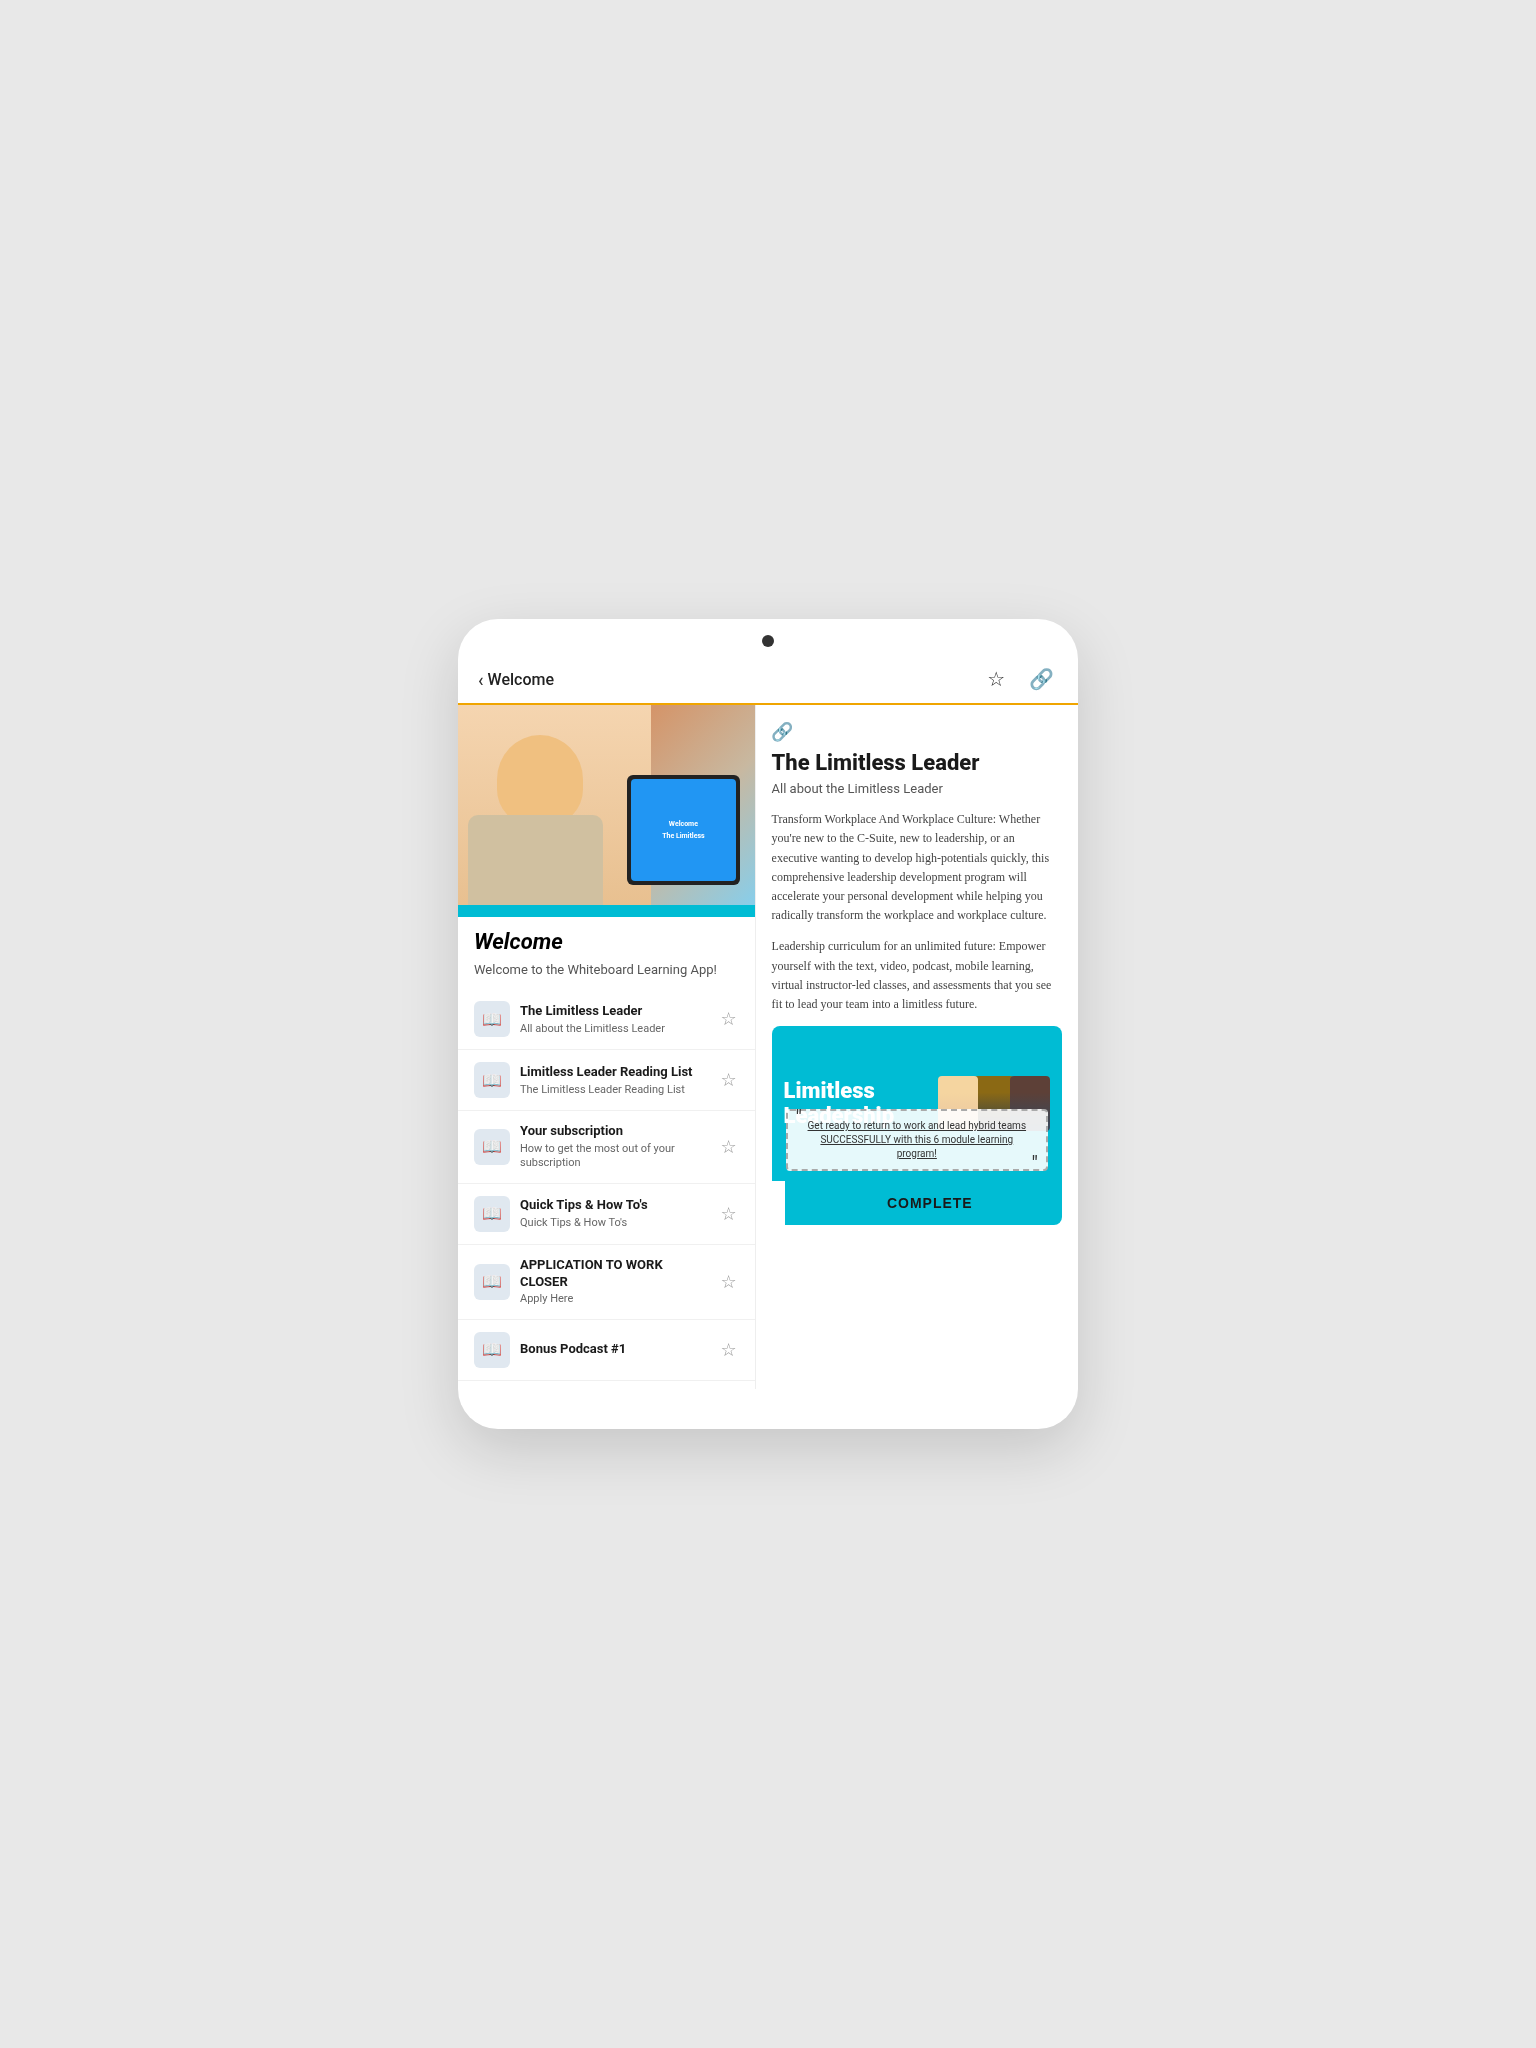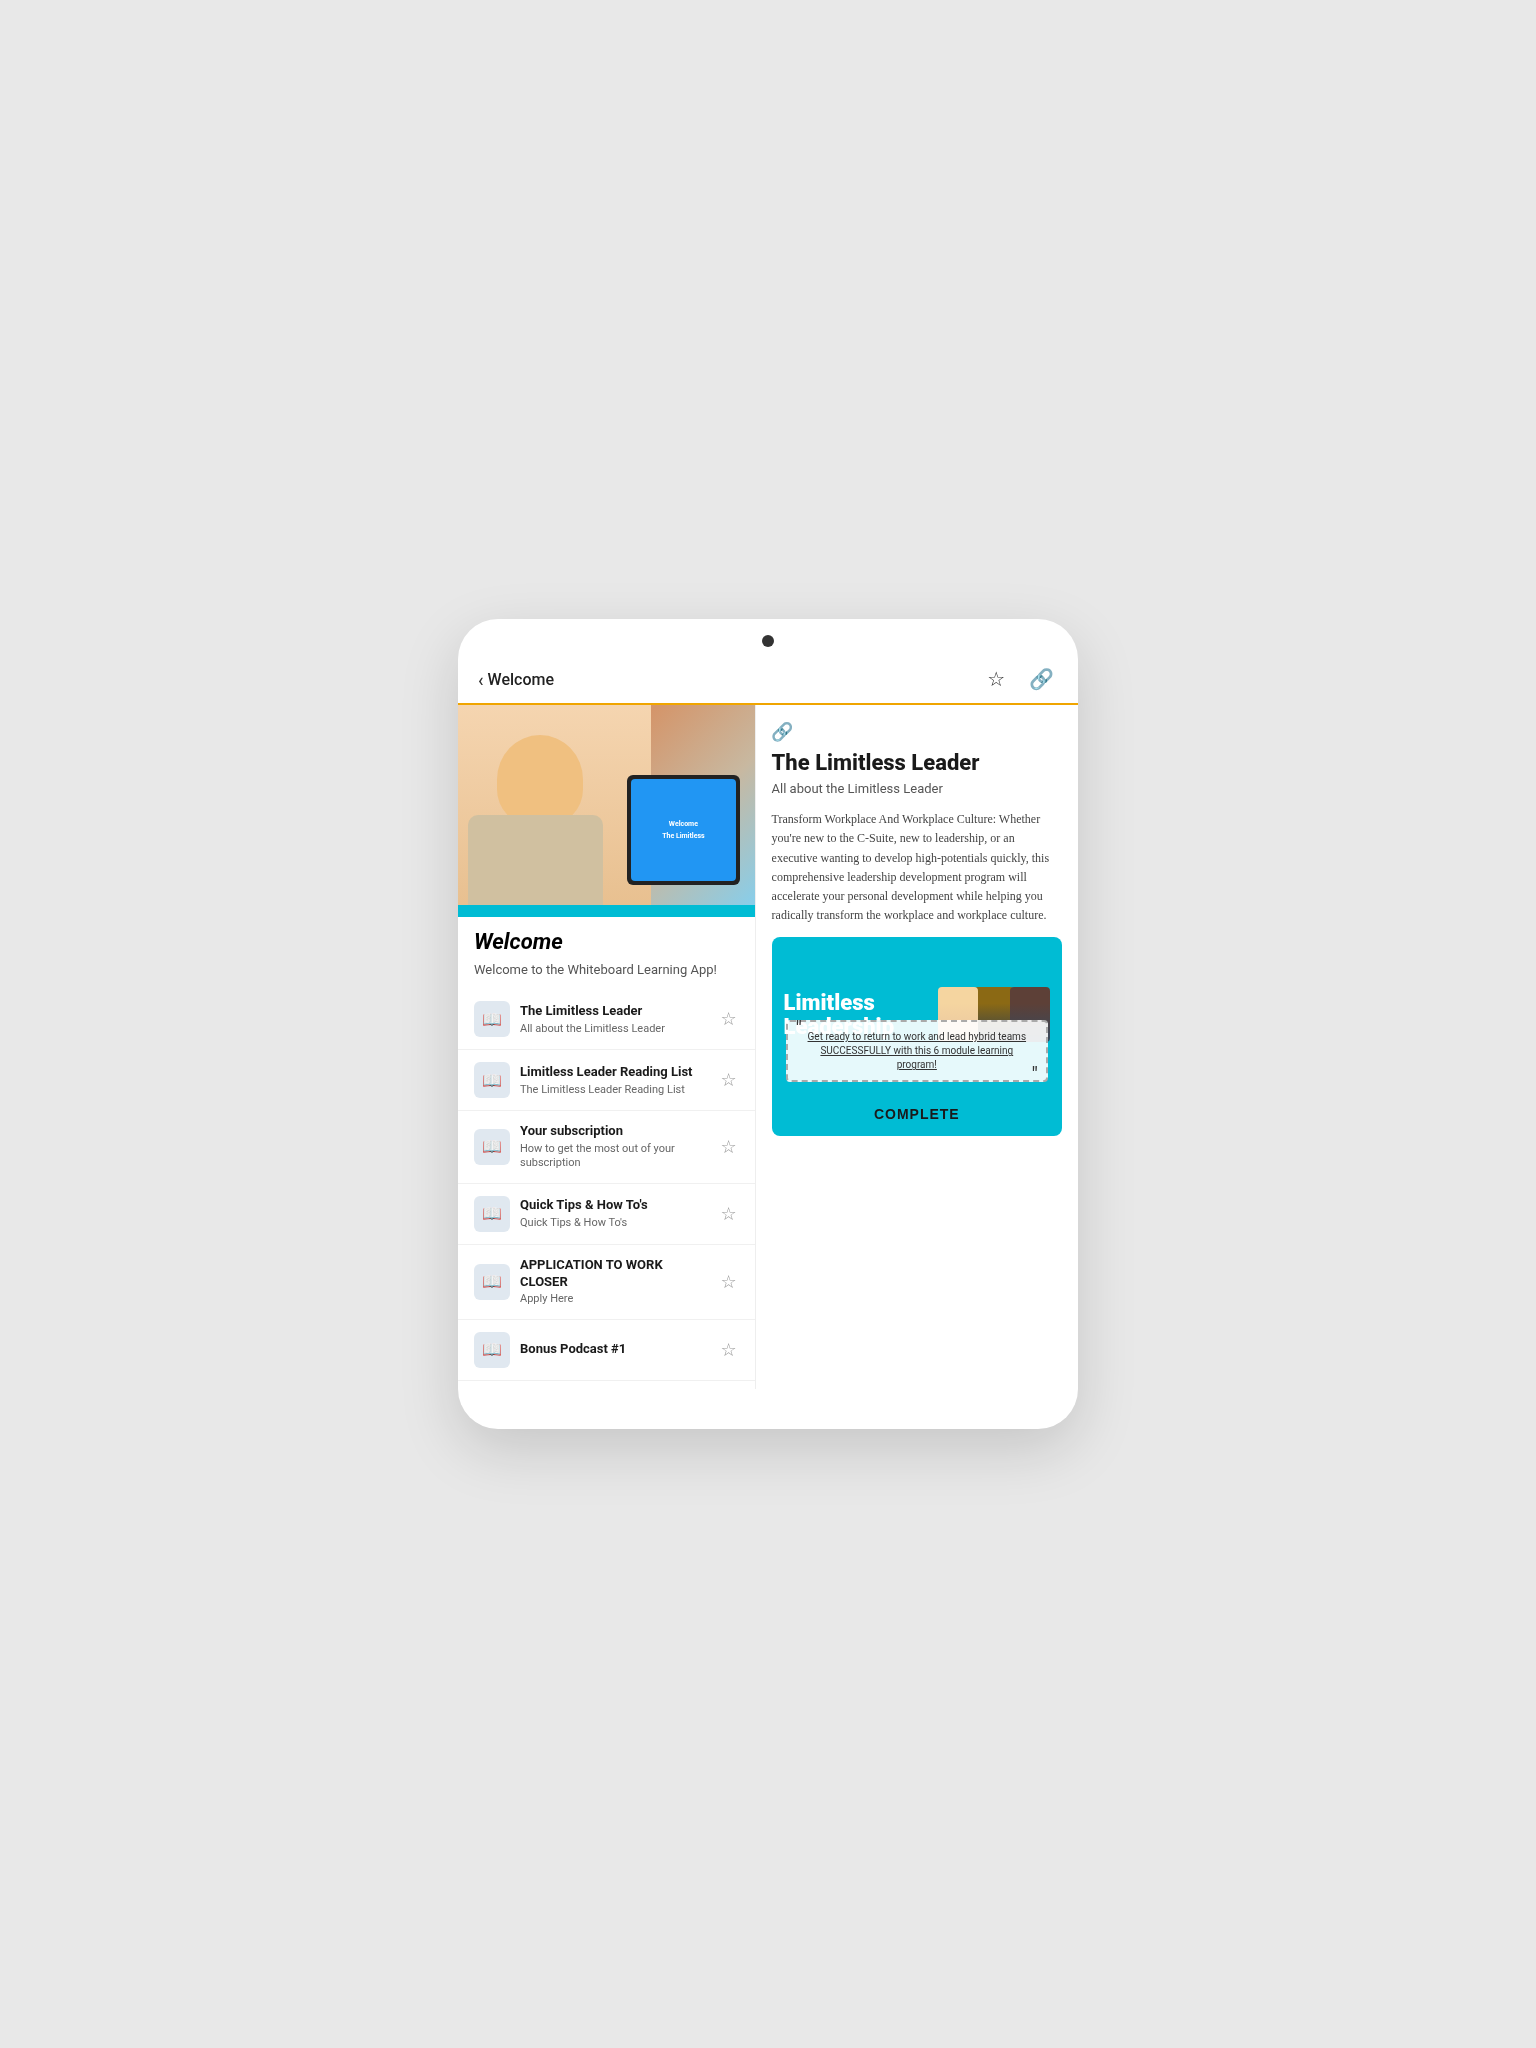--- a/index.html
+++ b/index.html
@@ -364,20 +364,21 @@
       width: 100%;
       background: #00bcd4;
       color: #1a1a1a;
       border: none;
       padding: 14px;
       font-size: 14px;
       font-weight: 800;
       letter-spacing: 1px;
       cursor: pointer;
       text-align: center;
+      margin-left: 13px;
     }
   </style>
 </head>
 <body>
 
 <div class="device-frame">
 
   <div class="device-notch">
     <div class="notch-dot"></div>
   </div>
@@ -481,20 +482,21 @@
         </div>
 
       </div>
     </div>
 
     <div class="right-col">
       <div class="link-icon">🔗</div>
       <div class="course-title">The Limitless Leader</div>
       <div class="course-subtitle">All about the Limitless Leader</div>
       <div class="course-desc">Transform Workplace And Workplace Culture: Whether you're new to the C-Suite, new to leadership, or an executive wanting to develop high-potentials quickly, this comprehensive leadership development program will accelerate your personal development while helping you radically transform the workplace and workplace culture.</div>
+      <div class="course-desc">Leadership curriculum for an unlimited future: Empower yourself with the text, video, podcast, mobile learning, virtual instructor-led classes, and assessments that you see fit to lead your team into a limitless future.</div>
 
       <div class="course-image-card">
         <div class="course-banner">
           <div class="banner-text-area">
             <div class="banner-title">Limitless Leadership</div>
           </div>
           <div class="banner-people">
             <div class="person-avatar avatar-female"></div>
             <div class="person-avatar avatar-male1"></div>
             <div class="person-avatar avatar-male2"></div>

